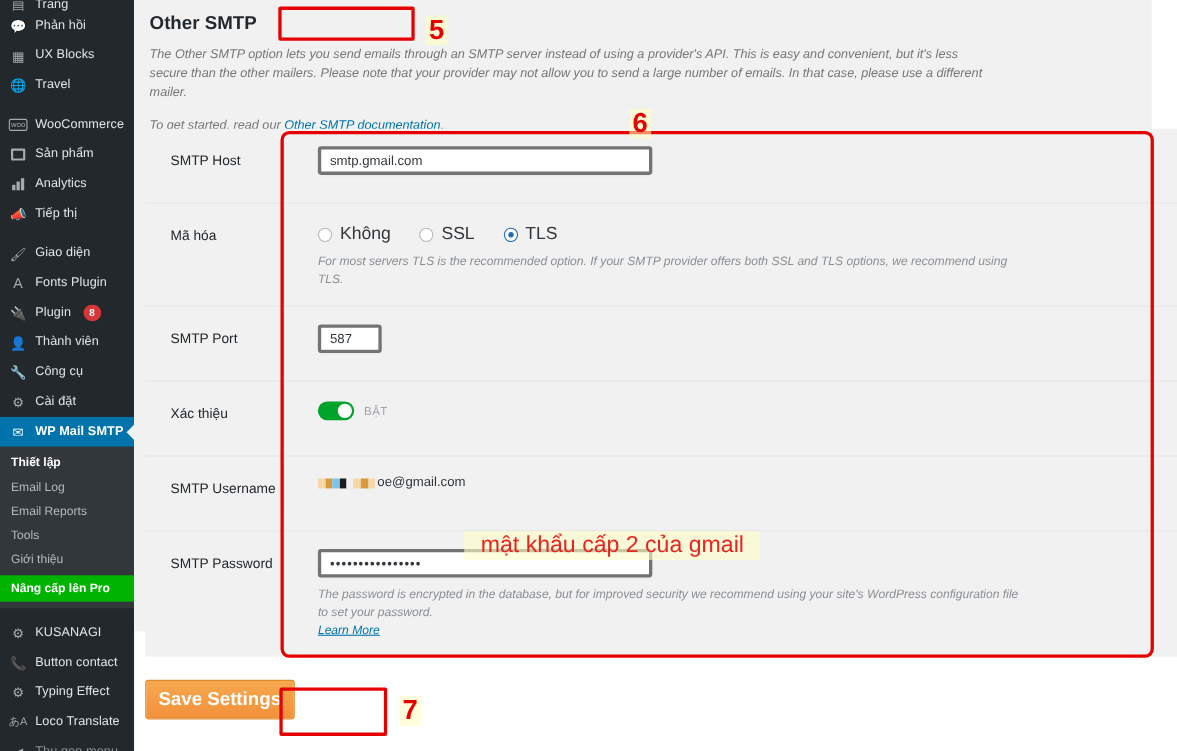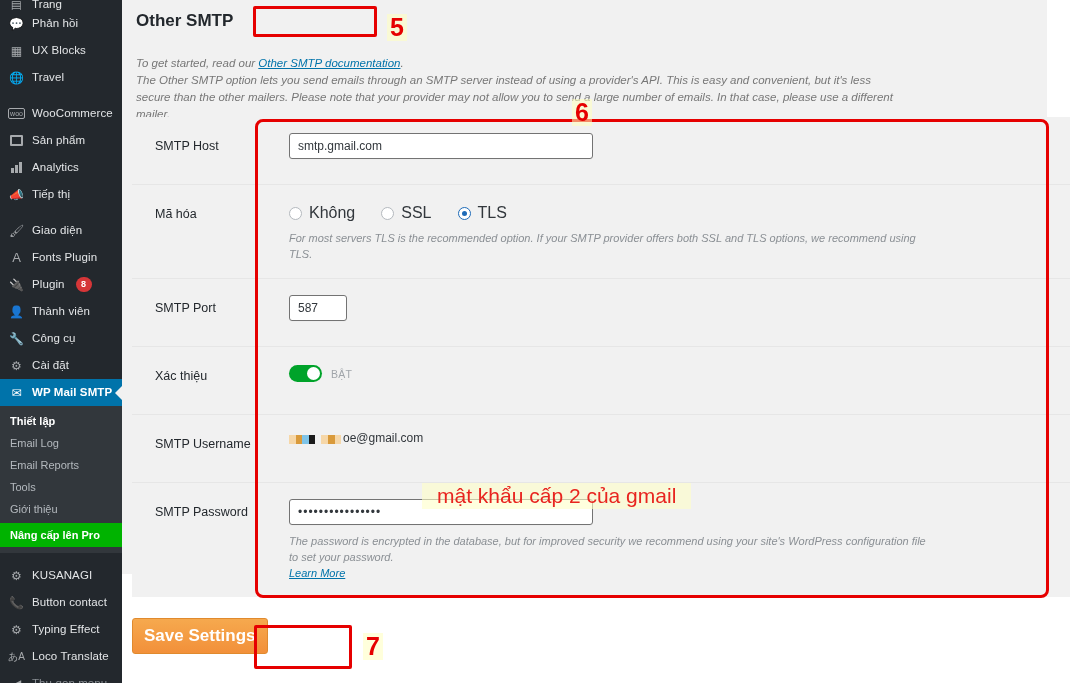--- a/index.html
+++ b/index.html
@@ -147,21 +147,21 @@
     padding-left: 23px;
     font-size: 12.5px;
     color: #23282d;
     line-height: 16px;
     padding-top: 5px;
   }
   .fcontrol { flex: 1 1 auto; padding-right: 14px; }
 
   input.txt {
     height: 26px;
-    border: 1px solid #737373;
+    border: 3px solid #737373;
     background: #fff;
     border-radius: 3px;
     padding: 0 8px;
     font-size: 12px;
     color: #32373c;
     font-family: "Liberation Sans", sans-serif;
     box-shadow: 0 1px 1px rgba(0,0,0,.02);
   }
   input.txt.wide { width: 304px; }
   input.txt.port { width: 58px; }
@@ -394,22 +394,22 @@
       <span class="mi-ico">◀</span>
       <span class="mi-label">Thu gọn menu</span>
     </div>
   </nav>
 
   <div id="main">
     <div id="content-panel">
 
       <div class="header-zone">
         <h1 id="page-title">Other SMTP</h1>
+        <p class="desc">The Other SMTP option lets you send emails through an SMTP server instead of using a provider's API. This is easy and convenient, but it's less secure than the other mailers. Please note that your provider may not allow you to send a large number of emails. In that case, please use a different mailer.</p>
         <p class="desc second"><span>To get started, read our </span><a href="#">Other SMTP documentation</a><span>.</span></p>
-        <p class="desc">The Other SMTP option lets you send emails through an SMTP server instead of using a provider's API. This is easy and convenient, but it's less secure than the other mailers. Please note that your provider may not allow you to send a large number of emails. In that case, please use a different mailer.</p>
       </div>
 
       <div id="settings-form">
 
         <div class="frow">
           <div class="flabel">SMTP Host</div>
           <div class="fcontrol">
             <input class="txt wide" type="text" value="smtp.gmail.com" style="">
           </div>
         </div>

